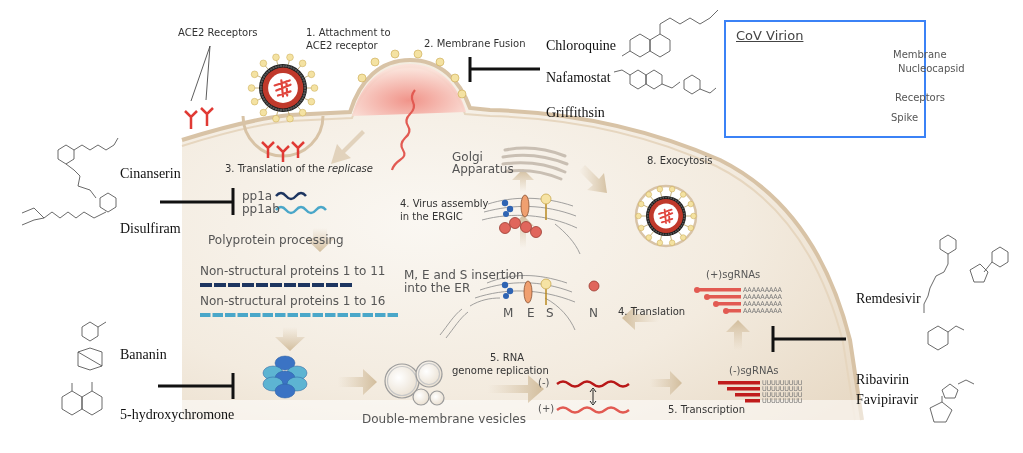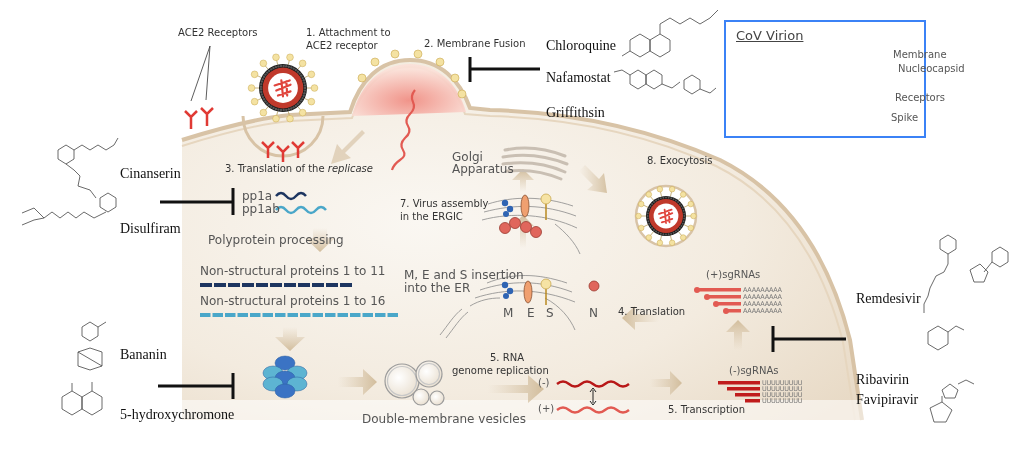--- a/index.html
+++ b/index.html
@@ -576,21 +576,21 @@
 <div class="lbl s9 gray" style="left:200px;top:264px;">Non-structural proteins 1 to 11</div>
 <div class="lbl s9 gray" style="left:200px;top:294px;">Non-structural proteins 1 to 16</div>
 
 <div class="drug" style="left:120px;top:166px;">Cinanserin</div>
 <div class="drug" style="left:120px;top:221px;">Disulfiram</div>
 <div class="drug" style="left:120px;top:347px;">Bananin</div>
 <div class="drug" style="left:120px;top:407px;">5-hydroxychromone</div>
 
 <div class="lbl s9 gray" style="left:452px;top:150px;">Golgi</div>
 <div class="lbl s9 gray" style="left:452px;top:162px;">Apparatus</div>
-<div class="lbl s10" style="left:400px;top:198px;">7. Virus assembly</div>
+<div class="lbl s10" style="left:400px;top:198px;">4. Virus assembly</div>
 <div class="lbl s10" style="left:400px;top:211px;">in the ERGIC</div>
 <div class="lbl s9 gray" style="left:404px;top:268px;">M, E and S insertion</div>
 <div class="lbl s9 gray" style="left:404px;top:281px;">into the ER</div>
 <div class="lbl s9 gray" style="left:503px;top:306px;">M</div>
 <div class="lbl s9 gray" style="left:527px;top:306px;">E</div>
 <div class="lbl s9 gray" style="left:546px;top:306px;">S</div>
 <div class="lbl s9 gray" style="left:589px;top:306px;">N</div>
 <div class="lbl s10" style="left:618px;top:306px;">4. Translation</div>
 
 <div class="lbl s10" style="left:647px;top:155px;">8. Exocytosis</div>

